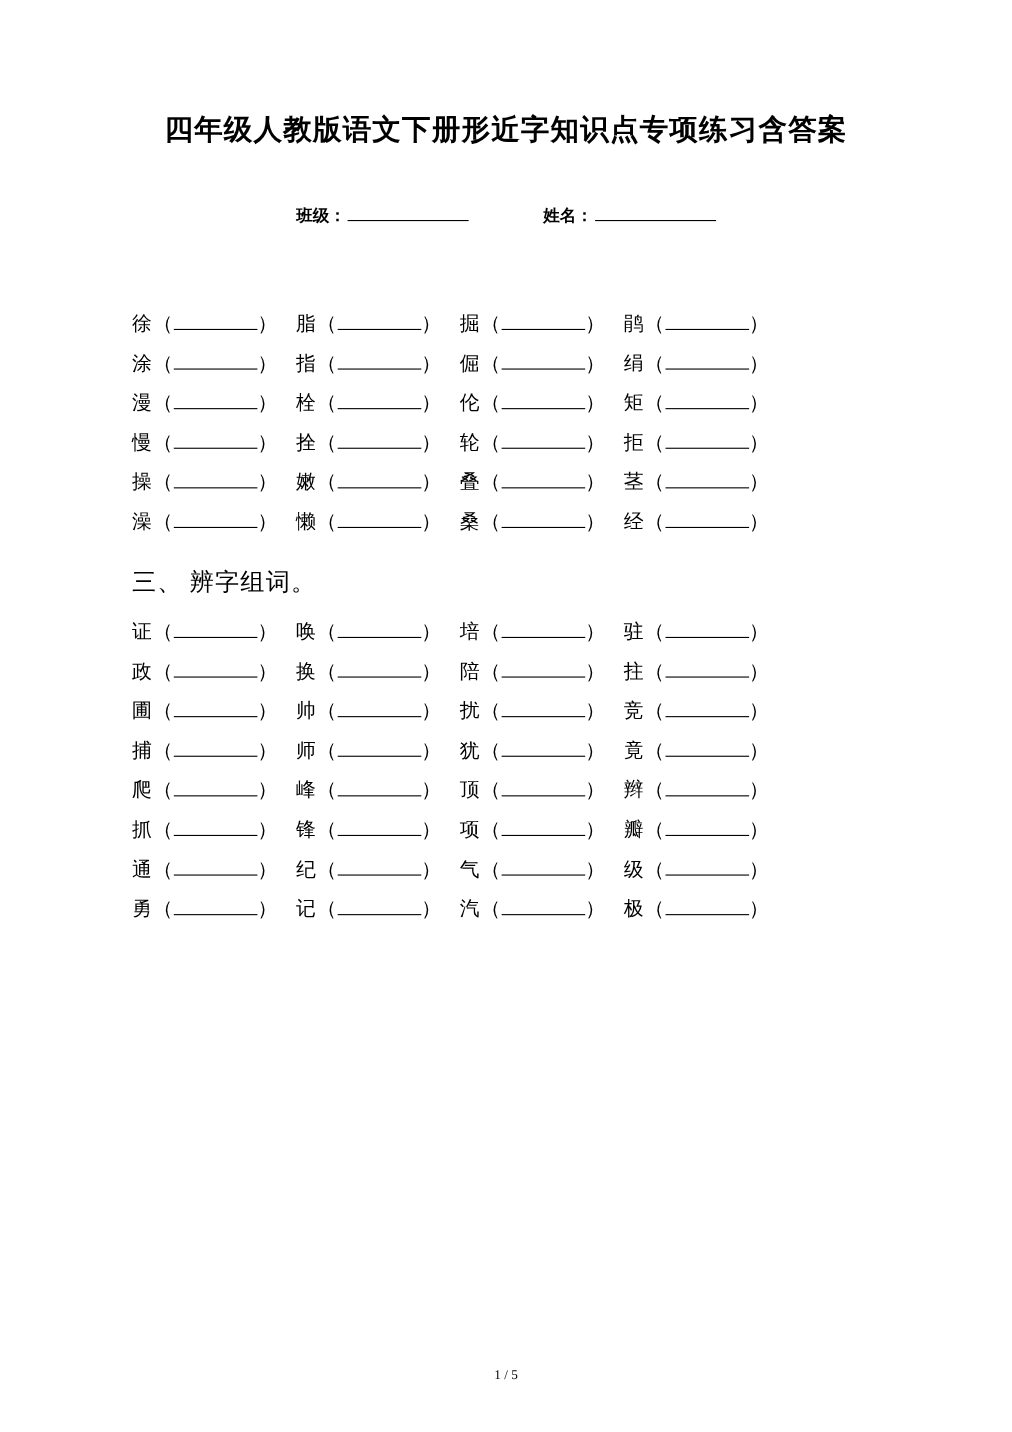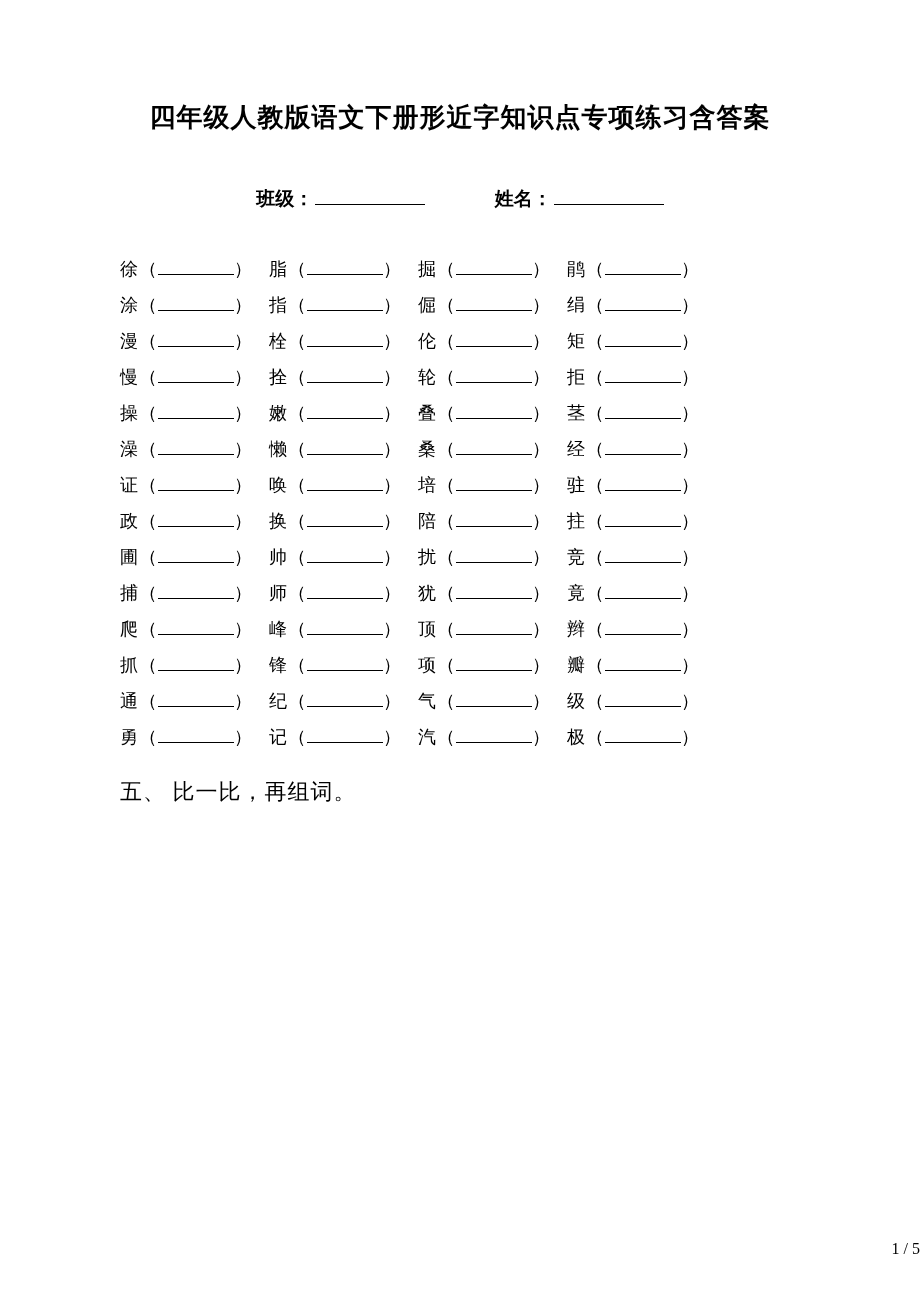--- a/index.html
+++ b/index.html
@@ -18,23 +18,23 @@
   }
   .title {
     font-size: 26px;
     font-weight: bold;
     text-align: center;
     margin-bottom: 48px;
     letter-spacing: 1px;
   }
   .info-line {
     text-align: center;
-    font-size: 19px;
+    font-size: 15px;
     font-weight: bold;
-    margin-bottom: 39px;
+    margin-bottom: 70px;
   }
   .info-line .blank {
     display: inline-block;
     border-bottom: 1px solid #000;
     width: 110px;
     height: 1.1em;
     vertical-align: baseline;
     margin-left: 2px;
   }
   .section-heading {
@@ -72,22 +72,22 @@
   }
   .gap {
     display: inline-block;
     width: 16px;
   }
   .pagenum {
     position: absolute;
     bottom: 44px;
     left: 0;
     width: 100%;
-    text-align: right;
-    font-size: 16px;
+    text-align: center;
+    font-size: 12px;
   }
 </style>
 </head>
 <body>
 
 <div class="page">
 
   <div class="title">四年级人教版语文下册形近字知识点专项练习含答案</div>
 
   <div class="info-line">
@@ -96,25 +96,25 @@
     <span>姓名：</span><span class="blank"></span>
   </div>
 
   <div id="sections">
       <div class="row"><span class="cell"><span class="char">徐</span><span class="lp">（</span><span class="field"></span><span class="rp">）</span></span><span class="gap"></span><span class="cell"><span class="char">脂</span><span class="lp">（</span><span class="field"></span><span class="rp">）</span></span><span class="gap"></span><span class="cell"><span class="char">掘</span><span class="lp">（</span><span class="field"></span><span class="rp">）</span></span><span class="gap"></span><span class="cell"><span class="char">鹃</span><span class="lp">（</span><span class="field"></span><span class="rp">）</span></span></div>
       <div class="row"><span class="cell"><span class="char">涂</span><span class="lp">（</span><span class="field"></span><span class="rp">）</span></span><span class="gap"></span><span class="cell"><span class="char">指</span><span class="lp">（</span><span class="field"></span><span class="rp">）</span></span><span class="gap"></span><span class="cell"><span class="char">倔</span><span class="lp">（</span><span class="field"></span><span class="rp">）</span></span><span class="gap"></span><span class="cell"><span class="char">绢</span><span class="lp">（</span><span class="field"></span><span class="rp">）</span></span></div>
       <div class="row"><span class="cell"><span class="char">漫</span><span class="lp">（</span><span class="field"></span><span class="rp">）</span></span><span class="gap"></span><span class="cell"><span class="char">栓</span><span class="lp">（</span><span class="field"></span><span class="rp">）</span></span><span class="gap"></span><span class="cell"><span class="char">伦</span><span class="lp">（</span><span class="field"></span><span class="rp">）</span></span><span class="gap"></span><span class="cell"><span class="char">矩</span><span class="lp">（</span><span class="field"></span><span class="rp">）</span></span></div>
       <div class="row"><span class="cell"><span class="char">慢</span><span class="lp">（</span><span class="field"></span><span class="rp">）</span></span><span class="gap"></span><span class="cell"><span class="char">拴</span><span class="lp">（</span><span class="field"></span><span class="rp">）</span></span><span class="gap"></span><span class="cell"><span class="char">轮</span><span class="lp">（</span><span class="field"></span><span class="rp">）</span></span><span class="gap"></span><span class="cell"><span class="char">拒</span><span class="lp">（</span><span class="field"></span><span class="rp">）</span></span></div>
       <div class="row"><span class="cell"><span class="char">操</span><span class="lp">（</span><span class="field"></span><span class="rp">）</span></span><span class="gap"></span><span class="cell"><span class="char">嫩</span><span class="lp">（</span><span class="field"></span><span class="rp">）</span></span><span class="gap"></span><span class="cell"><span class="char">叠</span><span class="lp">（</span><span class="field"></span><span class="rp">）</span></span><span class="gap"></span><span class="cell"><span class="char">茎</span><span class="lp">（</span><span class="field"></span><span class="rp">）</span></span></div>
       <div class="row"><span class="cell"><span class="char">澡</span><span class="lp">（</span><span class="field"></span><span class="rp">）</span></span><span class="gap"></span><span class="cell"><span class="char">懒</span><span class="lp">（</span><span class="field"></span><span class="rp">）</span></span><span class="gap"></span><span class="cell"><span class="char">桑</span><span class="lp">（</span><span class="field"></span><span class="rp">）</span></span><span class="gap"></span><span class="cell"><span class="char">经</span><span class="lp">（</span><span class="field"></span><span class="rp">）</span></span></div>
+      <div class="section-heading"><span class="num">三、</span><span> 辨字组词。</span></div>
       <div class="row"><span class="cell"><span class="char">证</span><span class="lp">（</span><span class="field"></span><span class="rp">）</span></span><span class="gap"></span><span class="cell"><span class="char">唤</span><span class="lp">（</span><span class="field"></span><span class="rp">）</span></span><span class="gap"></span><span class="cell"><span class="char">培</span><span class="lp">（</span><span class="field"></span><span class="rp">）</span></span><span class="gap"></span><span class="cell"><span class="char">驻</span><span class="lp">（</span><span class="field"></span><span class="rp">）</span></span></div>
       <div class="row"><span class="cell"><span class="char">政</span><span class="lp">（</span><span class="field"></span><span class="rp">）</span></span><span class="gap"></span><span class="cell"><span class="char">换</span><span class="lp">（</span><span class="field"></span><span class="rp">）</span></span><span class="gap"></span><span class="cell"><span class="char">陪</span><span class="lp">（</span><span class="field"></span><span class="rp">）</span></span><span class="gap"></span><span class="cell"><span class="char">拄</span><span class="lp">（</span><span class="field"></span><span class="rp">）</span></span></div>
       <div class="row"><span class="cell"><span class="char">圃</span><span class="lp">（</span><span class="field"></span><span class="rp">）</span></span><span class="gap"></span><span class="cell"><span class="char">帅</span><span class="lp">（</span><span class="field"></span><span class="rp">）</span></span><span class="gap"></span><span class="cell"><span class="char">扰</span><span class="lp">（</span><span class="field"></span><span class="rp">）</span></span><span class="gap"></span><span class="cell"><span class="char">竞</span><span class="lp">（</span><span class="field"></span><span class="rp">）</span></span></div>
       <div class="row"><span class="cell"><span class="char">捕</span><span class="lp">（</span><span class="field"></span><span class="rp">）</span></span><span class="gap"></span><span class="cell"><span class="char">师</span><span class="lp">（</span><span class="field"></span><span class="rp">）</span></span><span class="gap"></span><span class="cell"><span class="char">犹</span><span class="lp">（</span><span class="field"></span><span class="rp">）</span></span><span class="gap"></span><span class="cell"><span class="char">竟</span><span class="lp">（</span><span class="field"></span><span class="rp">）</span></span></div>
       <div class="row"><span class="cell"><span class="char">爬</span><span class="lp">（</span><span class="field"></span><span class="rp">）</span></span><span class="gap"></span><span class="cell"><span class="char">峰</span><span class="lp">（</span><span class="field"></span><span class="rp">）</span></span><span class="gap"></span><span class="cell"><span class="char">顶</span><span class="lp">（</span><span class="field"></span><span class="rp">）</span></span><span class="gap"></span><span class="cell"><span class="char">辫</span><span class="lp">（</span><span class="field"></span><span class="rp">）</span></span></div>
       <div class="row"><span class="cell"><span class="char">抓</span><span class="lp">（</span><span class="field"></span><span class="rp">）</span></span><span class="gap"></span><span class="cell"><span class="char">锋</span><span class="lp">（</span><span class="field"></span><span class="rp">）</span></span><span class="gap"></span><span class="cell"><span class="char">项</span><span class="lp">（</span><span class="field"></span><span class="rp">）</span></span><span class="gap"></span><span class="cell"><span class="char">瓣</span><span class="lp">（</span><span class="field"></span><span class="rp">）</span></span></div>
       <div class="row"><span class="cell"><span class="char">通</span><span class="lp">（</span><span class="field"></span><span class="rp">）</span></span><span class="gap"></span><span class="cell"><span class="char">纪</span><span class="lp">（</span><span class="field"></span><span class="rp">）</span></span><span class="gap"></span><span class="cell"><span class="char">气</span><span class="lp">（</span><span class="field"></span><span class="rp">）</span></span><span class="gap"></span><span class="cell"><span class="char">级</span><span class="lp">（</span><span class="field"></span><span class="rp">）</span></span></div>
       <div class="row"><span class="cell"><span class="char">勇</span><span class="lp">（</span><span class="field"></span><span class="rp">）</span></span><span class="gap"></span><span class="cell"><span class="char">记</span><span class="lp">（</span><span class="field"></span><span class="rp">）</span></span><span class="gap"></span><span class="cell"><span class="char">汽</span><span class="lp">（</span><span class="field"></span><span class="rp">）</span></span><span class="gap"></span><span class="cell"><span class="char">极</span><span class="lp">（</span><span class="field"></span><span class="rp">）</span></span></div>
-      <div class="section-heading"><span class="num">五、</span><span> 比一比，再组词。</span></div>
     </div>
 
   <div class="pagenum">1 / 5</div>
 </div>
 
 </body></html>

